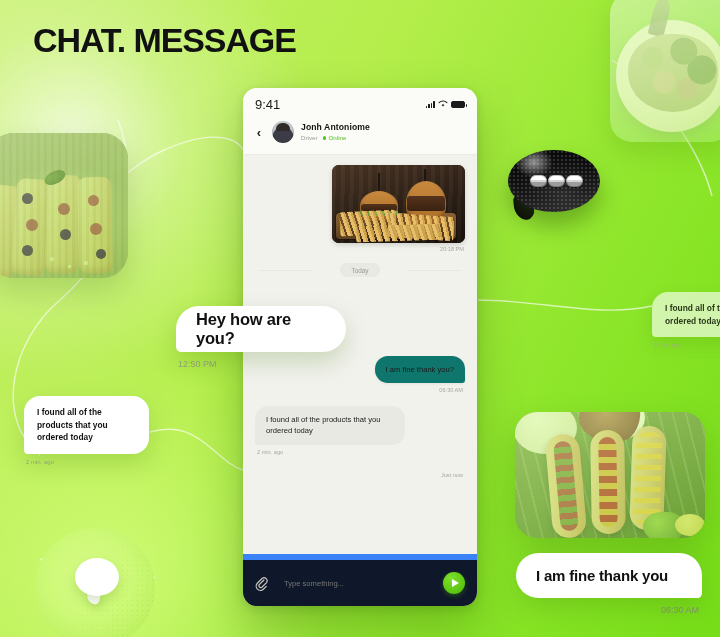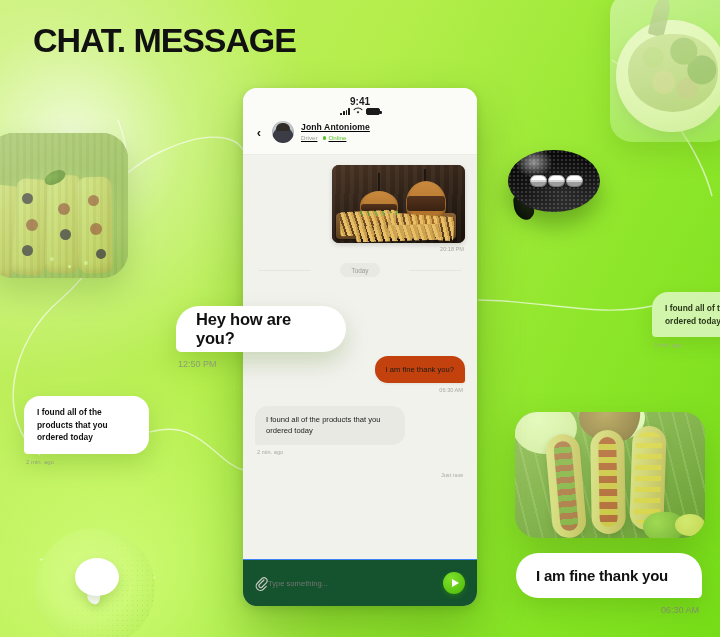--- a/index.html
+++ b/index.html
@@ -210,21 +210,21 @@
     box-shadow:0 22px 48px rgba(40,90,0,.30), 0 3px 10px rgba(40,90,0,.18);
     overflow:hidden;
     display:flex; flex-direction:column;
   }
   .phone-header {
     background:#fbfbf8;
     padding:8px 12px 0 12px;
   }
   .statusbar {
     display:flex; align-items:center; justify-content:space-between;
-    height:16px; font-size:10px; font-weight:bold; color:#1b1b1b;flex-direction:column;
+    height:16px; font-size:13px; font-weight:normal; color:#1b1b1b;
   }
   .status-icons { display:flex; align-items:flex-end; gap:3px; }
   .sig { display:flex; align-items:flex-end; gap:1px; height:7px; }
   .sig i { display:block; width:1.6px; background:#1b1b1b; border-radius:.5px; }
   .sig i:nth-child(1){height:2.5px}
   .sig i:nth-child(2){height:4px}
   .sig i:nth-child(3){height:5.5px}
   .sig i:nth-child(4){height:7px}
   .batt {
     width:14px;height:7px;border:1px solid #1b1b1b;border-radius:2px;
@@ -251,21 +251,21 @@
       radial-gradient(circle at 50% 74%, #3c3c46 0 10px, transparent 11px),
       radial-gradient(circle at 50% 40%, #c79d78 0 6px, transparent 7px),
       linear-gradient(#cfd4d8,#aab0b6);
     box-shadow:inset 0 0 0 1px rgba(0,0,0,.08);
     overflow:hidden; position:relative; flex:0 0 auto;
   }
   .avatar .hair {
     position:absolute; left:4px; top:2px; width:14px;height:8px;
     background:#2e2b28; border-radius:7px 7px 2px 2px;
   }
-  .contact-meta { line-height:1.15;text-decoration:underline; }
+  .contact-meta { line-height:1.15; }
   .contact-name { font-size:8.6px; font-weight:bold; color:#111; letter-spacing:.1px; }
   .contact-sub { display:flex; align-items:center; gap:5px; margin-top:2px; }
   .contact-role { font-size:6.2px; color:#9a9a93; }
   .online-wrap { display:flex; align-items:center; gap:2.5px; }
   .online-dot { width:3.5px;height:3.5px;border-radius:50%;background:#58c322; }
   .online-text { font-size:6.2px; color:#58c322; }
 
   .chat-scroll {
     flex:1; position:relative; padding:10px 12px 6px 12px;
     overflow:hidden;
@@ -337,32 +337,32 @@
   .row.left  { align-items:flex-start; }
   .row.right { align-items:flex-end; }
   .bubble {
     max-width:150px; font-size:7.6px; line-height:1.48; color:#1b1b1b;
     padding:8px 11px;
   }
   .bubble.inbound {
     background:#e9e9e3; border-radius:13px 13px 13px 3px;
   }
   .bubble.outbound {
-    background:#c2410c; border-radius:13px 13px 3px 13px;
+    background:#0f766e; border-radius:13px 13px 3px 13px;
     box-shadow:0 1px 3px rgba(0,0,0,.07);
   }
   .time { font-size:5.6px; color:#a9a9a2; margin-top:4px; }
   .row.left .time { margin-left:2px; }
   .row.right .time { margin-right:2px; }
   .spacer-ghost { height:44px; }
 
   .composer {
-    background:#14532d; margin:0; padding:12px 12px;
-    display:flex; align-items:center; gap:0;
-    border-top:1px solid #3b82f6;
+    background:#0f172a; margin:0; padding:12px 12px;
+    display:flex; align-items:center; gap:16px;
+    border-top:6px solid #3b82f6;
   }
   .clip-icon { width:13px;height:15px; flex:0 0 auto; }
   .composer-input {
     flex:1; border:none; outline:none; background:transparent;
     font-family:"Liberation Sans", sans-serif; font-size:7.6px; color:#9c9c95;
   }
   .send-btn {
     width:22px;height:22px;border-radius:50%;
     background:radial-gradient(circle at 35% 28%, #7ee02a, #4cb906);
     display:flex;align-items:center;justify-content:center;

